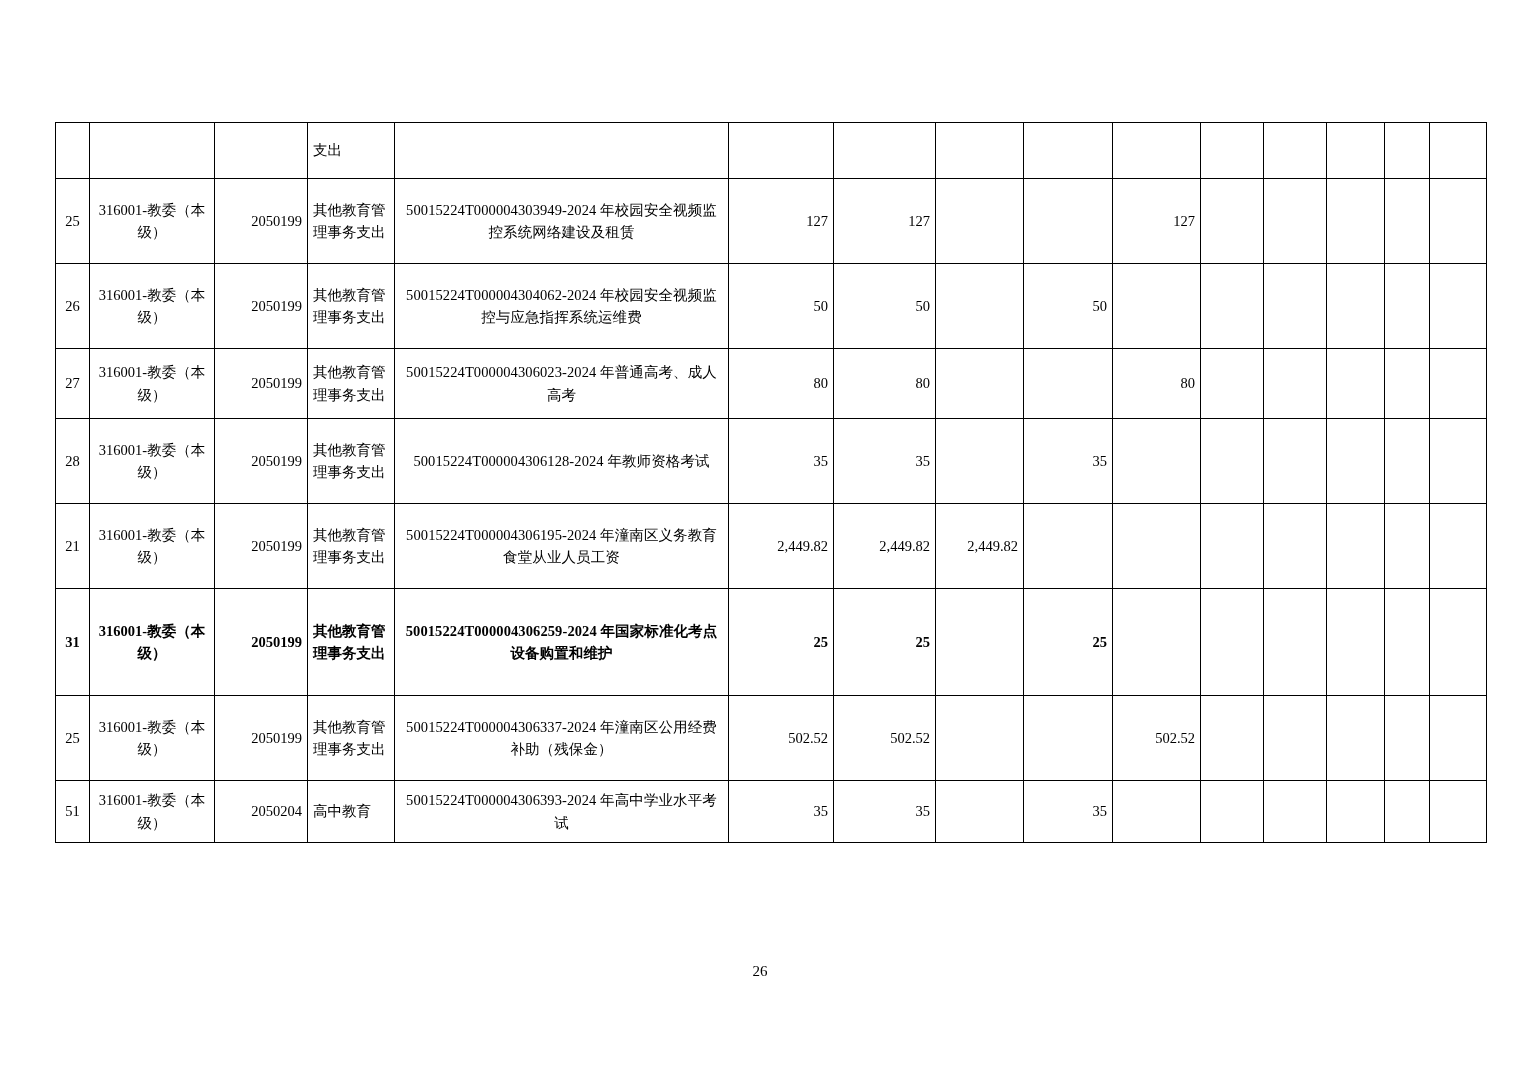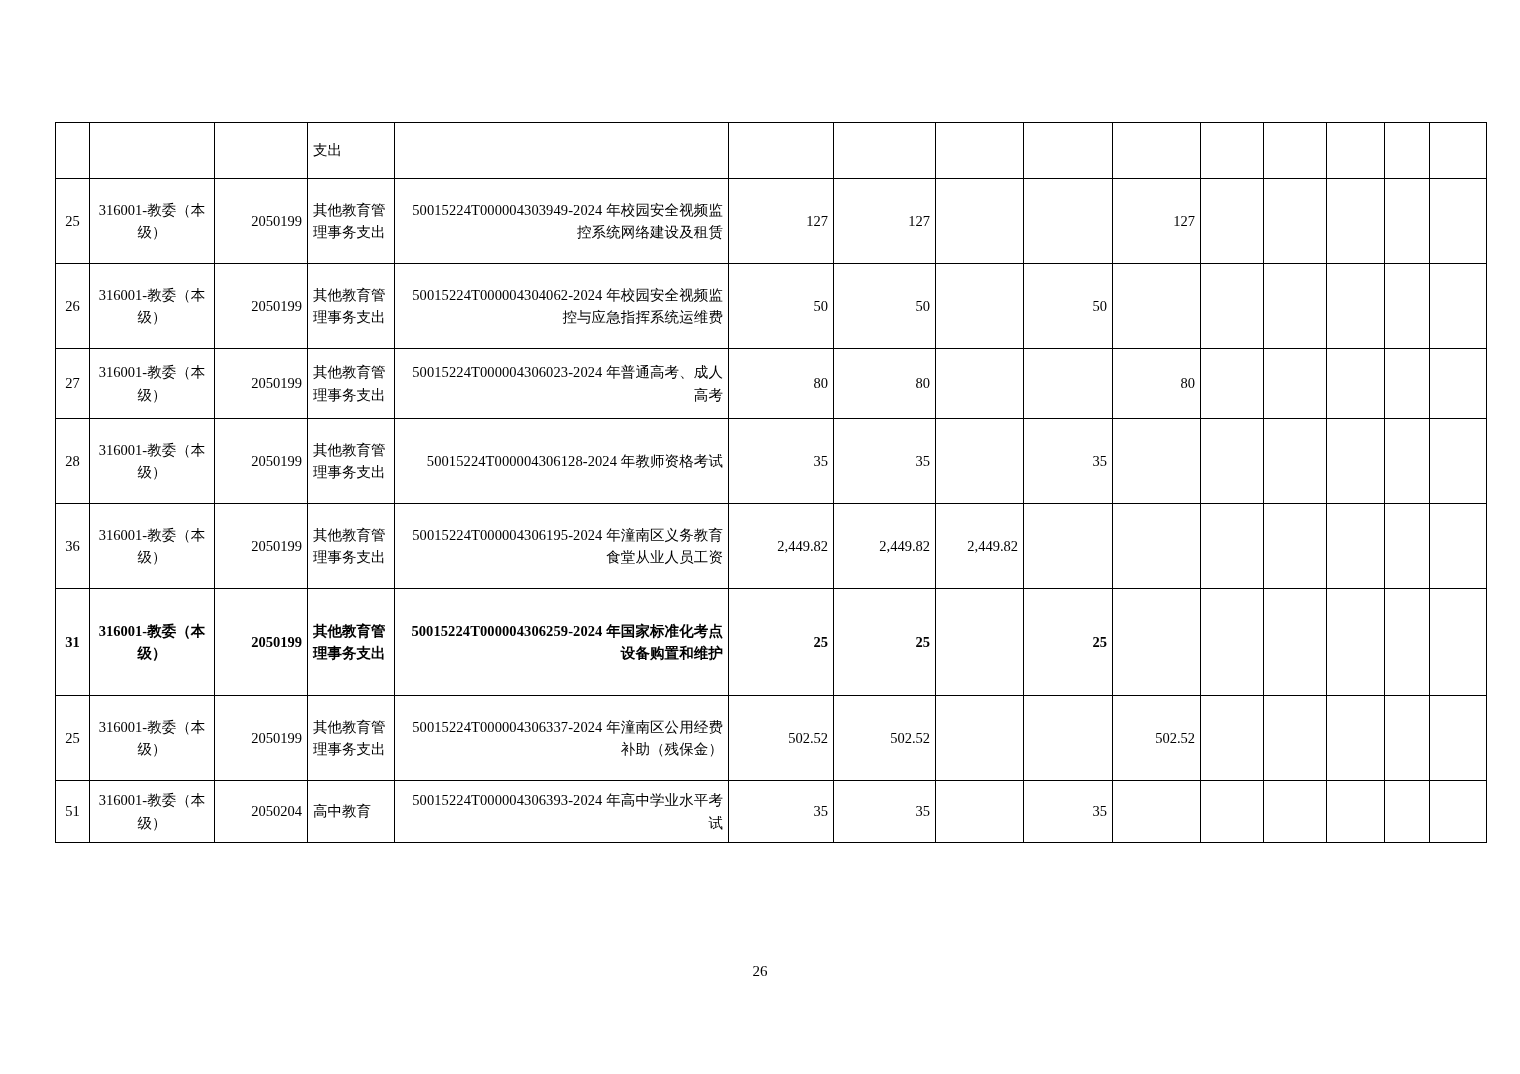--- a/index.html
+++ b/index.html
@@ -73,21 +73,21 @@
   .code {
     text-align: right;
     font-size: 14.5px;
   }
   .func {
     text-align: left;
     font-size: 14.5px;
     line-height: 1.6;
   }
   .proj {
-    text-align: right;
+    text-align: center;
     font-size: 14.5px;
     line-height: 1.75;
     letter-spacing: 0.1px;
   }
   .num {
     text-align: right;
     font-size: 14.5px;
     padding-right: 8px;
     line-height: 1.6;
   }
@@ -210,21 +210,21 @@
         <td class="num">35</td>
         <td class="num"></td>
         <td class="num"></td>
         <td class="num"></td>
         <td class="num"></td>
         <td class="num"></td>
         <td class="num"></td>
       </tr>
 
       <tr style="height:85px;">
-        <td class="idx">36</td>
+        <td class="idx">21</td>
         <td class="unit">316001-教委（本级）</td>
         <td class="code">2050199</td>
         <td class="func">其他教育管理事务支出</td>
         <td class="proj">50015224T000004306195-2024 年潼南区义务教育食堂从业人员工资</td>
         <td class="num">2,449.82</td>
         <td class="num">2,449.82</td>
         <td class="num">2,449.82</td>
         <td class="num"></td>
         <td class="num"></td>
         <td class="num"></td>

